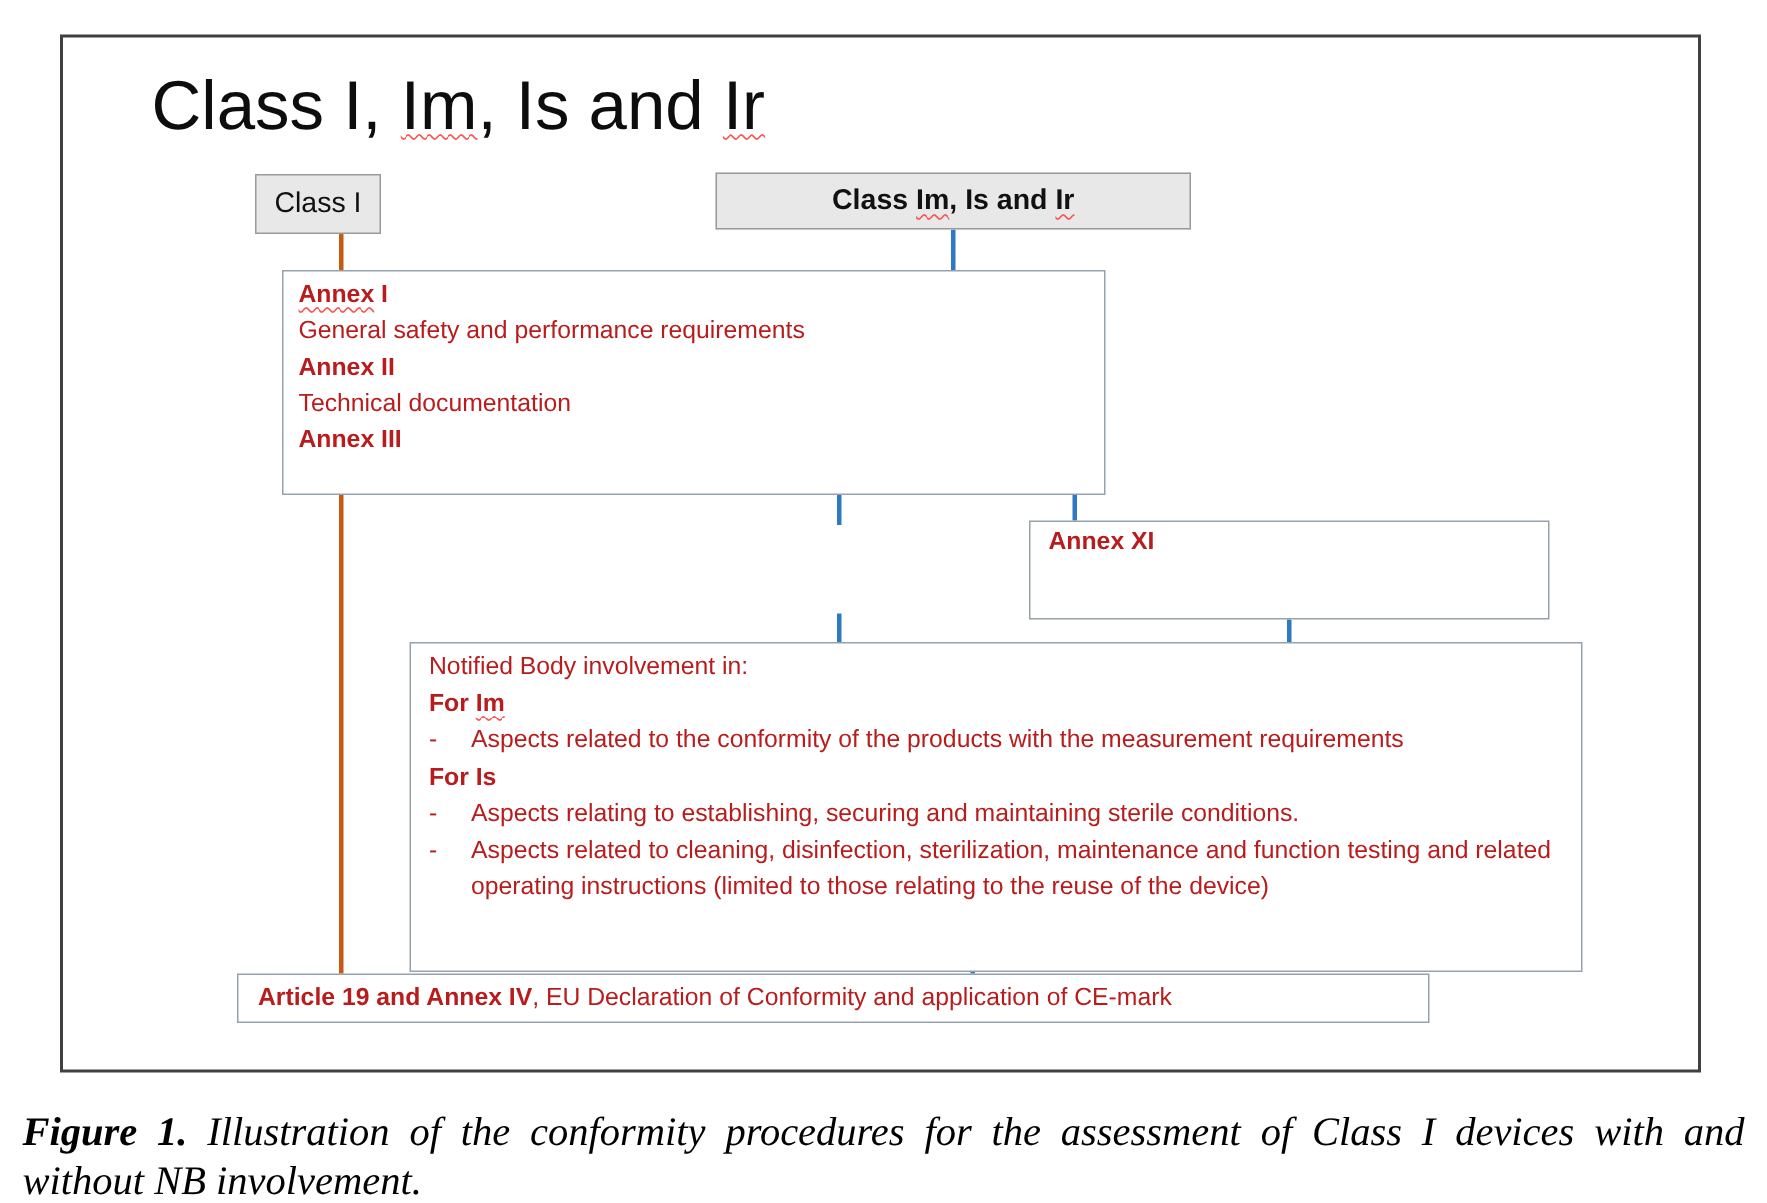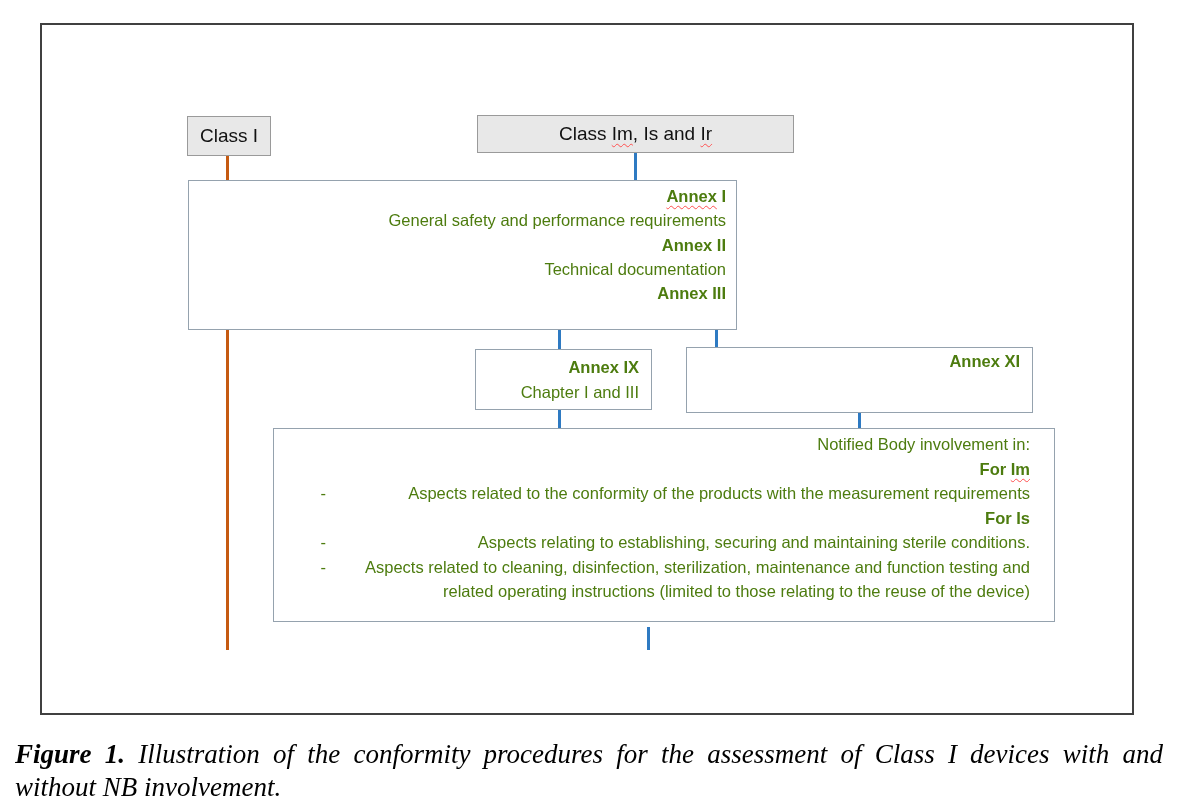--- a/index.html
+++ b/index.html
@@ -17,32 +17,32 @@
   }
   .wavy {
     text-decoration-line:underline; text-decoration-style:wavy;
     text-decoration-color:#ff5050; text-decoration-thickness:1px;
     text-underline-offset:3px;
   }
   .uline { text-decoration-color:#444; text-underline-offset:2px; }
   .bold { font-weight:bold; }
   .box {
     position:absolute; box-sizing:border-box; background:#ffffff;
-    border:1.5px solid #95a2ae; z-index:2; font-size:16.5px; color:#4d7c0f;text-align:right;
+    border:1.5px solid #95a2ae; z-index:2; font-size:16.5px; color:#b91c1c;
   }
   .box-grey {
     background:#e8e8e8; border-color:#9a9a9a; text-align:center;
     font-size:19px; color:#111;
   }
-  #box-class-i   { left:187px; top:116px; width:84px;  height:40px; line-height:37px; }
-  #box-class-im  { left:477px; top:115px; width:317px; height:38px; line-height:35px; }
+  #box-class-i   { left:170px; top:116px; width:84px;  height:40px; line-height:37px; }
+  #box-class-im  { left:477px; top:115px; width:317px; height:38px; line-height:35px;font-weight:bold; }
   #box-annexes   { left:188px; top:180px; width:549px; height:150px; padding:3px 10px; line-height:24.3px; }
   #box-ix        { left:475px; top:349px; width:177px; height:61px; padding:5px 12px; line-height:25px; }
   #box-xi        { left:686px; top:347px; width:347px; height:66px; padding:1px 12px; line-height:25px; }
-  #box-nb        { left:273px; top:428px; width:782px; height:194px; padding:3px 24px; line-height:24.5px; }
+  #box-nb        { left:273px; top:428px; width:782px; height:220px; padding:3px 12px; line-height:24.5px; }
   #box-article   { left:158px; top:649px; width:795px; height:33px; line-height:30px; padding:0 13px; }
   .vline { position:absolute; width:3px; z-index:1; }
   .vline.orange { background:#c55a11; }
   .vline.blue   { background:#2e7ac2; }
   #ln-orange { left:226px; top:155px; height:495px; }
   #ln-b1 { left:634px; top:153px; height:28px; }
   #ln-b2 { left:558px; top:330px; height:20px; }
   #ln-b3 { left:715px; top:329px; height:19px; }
   #ln-b4 { left:558px; top:409px; height:20px; }
   #ln-b5 { left:858px; top:398px; height:31px; }
@@ -58,20 +58,21 @@
   .caption .cline1 { text-align:justify; text-align-last:justify; }
   .caption .cline2 { text-align:left; }
 </style>
 </head>
 <body>
 
 <div class="page">
 
   <div class="frame"></div>
 
+  <div class="title"><span>Class I, </span><span class="wavy">Im</span><span>, Is and </span><span class="wavy">Ir</span></div>
 
   <div class="vline orange" id="ln-orange"></div>
   <div class="vline blue" id="ln-b1"></div>
   <div class="vline blue" id="ln-b2"></div>
   <div class="vline blue" id="ln-b3"></div>
   <div class="vline blue" id="ln-b4"></div>
   <div class="vline blue" id="ln-b5"></div>
   <div class="vline blue" id="ln-b6"></div>
 
   <div class="box box-grey" id="box-class-i"><span>Class I</span></div>
@@ -79,24 +80,20 @@
   <div class="box box-grey" id="box-class-im"><span>Class </span><span class="wavy">Im</span><span>, Is and </span><span class="wavy">Ir</span></div>
 
   <div class="box" id="box-annexes">
     <div><span class="bold wavy">Annex</span><span class="bold"> I</span></div>
     <div>General safety and performance requirements</div>
     <div class="bold">Annex II</div>
     <div>Technical documentation</div>
     <div class="bold">Annex III</div>
   </div>
 
-  <div class="box" id="box-ix">
-    <div class="bold">Annex IX</div>
-    <div>Chapter I and III</div>
-  </div>
 
   <div class="box" id="box-xi">
     <div class="bold">Annex XI</div>
   </div>
 
   <div class="box" id="box-nb">
     <div>Notified Body involvement in:</div>
     <div><span class="bold">For </span><span class="bold wavy">Im</span></div>
     <div class="bullet">
       <span class="dash">-</span>
@@ -106,19 +103,20 @@
     <div class="bullet">
       <span class="dash">-</span>
       <span class="btext">Aspects relating to establishing, securing and maintaining sterile conditions.</span>
     </div>
     <div class="bullet">
       <span class="dash">-</span>
       <span class="btext"><span>Aspects related to cleaning, disinfection, sterilization, maintenance and function testing and related operating instructions (</span><span class="uline">limited to</span><span> those relating to the reuse of the device)</span></span>
     </div>
   </div>
 
+  <div class="box" id="box-article"><span class="bold">Article 19 and Annex IV</span><span>, EU Declaration of Conformity and application of CE-mark</span></div>
 
   <div class="caption">
     <div class="cline1"><span class="bold">Figure 1.</span> <span>Illustration of the conformity procedures for the assessment of Class I devices with and</span></div>
     <div class="cline2">without NB involvement.</div>
   </div>
 
 </div>
 
 </body></html>

